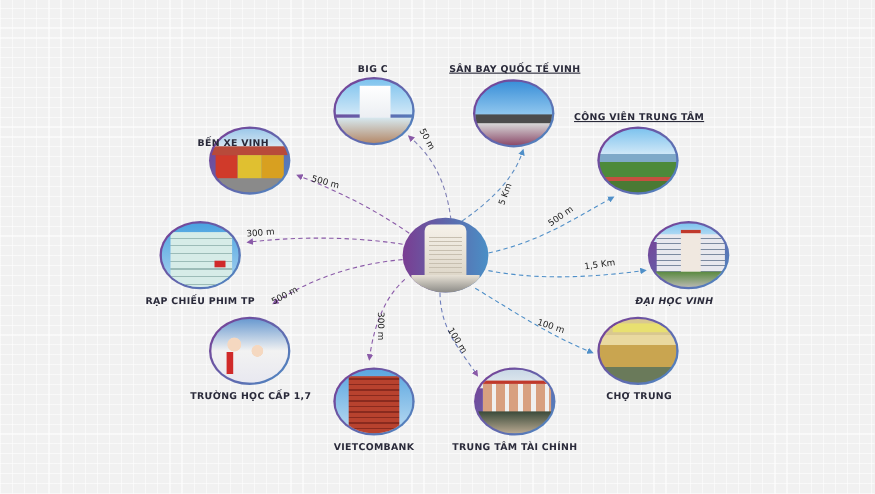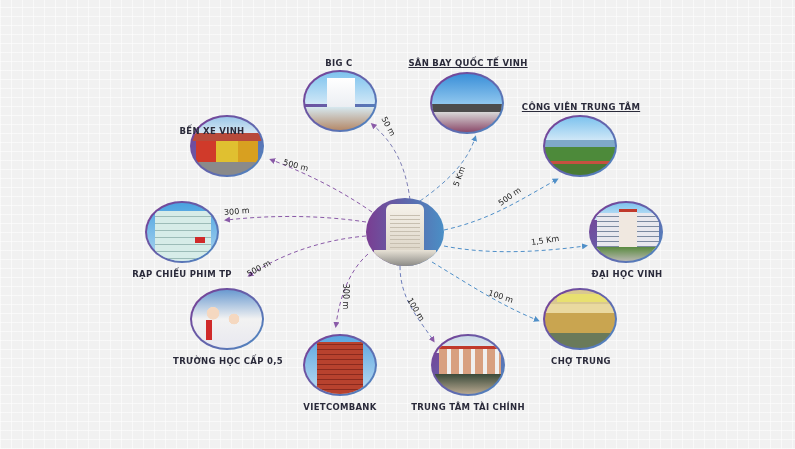--- a/index.html
+++ b/index.html
@@ -111,21 +111,21 @@
   <div class="label" style="left:581px;top:102px;text-decoration:underline;">CÔNG VIÊN TRUNG TÂM</div>
 
   <div class="node" style="left:589px;top:201px;width:74px;height:62px;">
     <div class="photo">
       <div class="sky" style="height:30%;"></div>
       <div class="bld" style="left:6px;top:10px;width:62px;height:38px;background:repeating-linear-gradient(0deg,#e8e8ee 0 4px,#7c8aa0 4px 5px);"></div>
       <div class="bld" style="left:28px;top:6px;width:18px;height:40px;background:#f0e8e0;border-top:3px solid #c0392b;"></div>
       <div class="ground" style="height:25%;background:linear-gradient(#5a8a40,#b8b8b0);"></div>
     </div>
   </div>
-  <div class="label" style="left:627px;top:269px;">ĐẠI HỌC VINH</div>
+  <div class="label" style="left:613px;top:269px;font-style:italic;">ĐẠI HỌC VINH</div>
 
   <div class="node" style="left:543px;top:288px;width:74px;height:62px;">
     <div class="photo">
       <div class="bld" style="left:0;top:0;width:100%;height:100%;background:linear-gradient(#d9c890 0 25%,#e9d9a0 25% 40%,#c9a550 40% 75%,#6a7a5a 75%);"></div>
       <div class="bld" style="left:12px;top:4px;width:50px;height:8px;background:#e8e070;"></div>
     </div>
   </div>
   <div class="label" style="left:581px;top:356px;">CHỢ TRUNG</div>
 
   <div class="node" style="left:431px;top:334px;width:74px;height:62px;">
@@ -144,21 +144,21 @@
     </div>
   </div>
   <div class="label" style="left:340px;top:402px;">VIETCOMBANK</div>
 
   <div class="node" style="left:190px;top:288px;width:74px;height:62px;">
     <div class="photo">
       <div class="bld" style="left:0;top:0;width:100%;height:100%;background:radial-gradient(circle at 30% 40%,#f5d8c0 0 10%,transparent 11%),radial-gradient(circle at 60% 50%,#f5d8c0 0 10%,transparent 11%),linear-gradient(#6a9ad0,#f2f2f2 50%,#e8e8f0);"></div>
       <div class="bld" style="left:14px;top:30px;width:6px;height:20px;background:#d02a2a;"></div>
     </div>
   </div>
-  <div class="label" style="left:228px;top:356px;">TRƯỜNG HỌC CẤP 0,5</div>
+  <div class="label" style="left:228px;top:356px;">TRƯỜNG HỌC CẤP 1,7</div>
 
   <div class="node" style="left:145px;top:201px;width:74px;height:62px;">
     <div class="photo">
       <div class="sky" style="height:100%;background:linear-gradient(#4aa2e0,#aed6f0);"></div>
       <div class="bld" style="left:8px;top:8px;width:56px;height:54px;background:repeating-linear-gradient(0deg,#d6ece8 0 6px,#9cbcb8 6px 7px);"></div>
       <div class="bld" style="left:48px;top:34px;width:10px;height:6px;background:#d02a2a;"></div>
     </div>
   </div>
   <div class="label" style="left:182px;top:269px;">RẠP CHIẾU PHIM TP</div>
 

